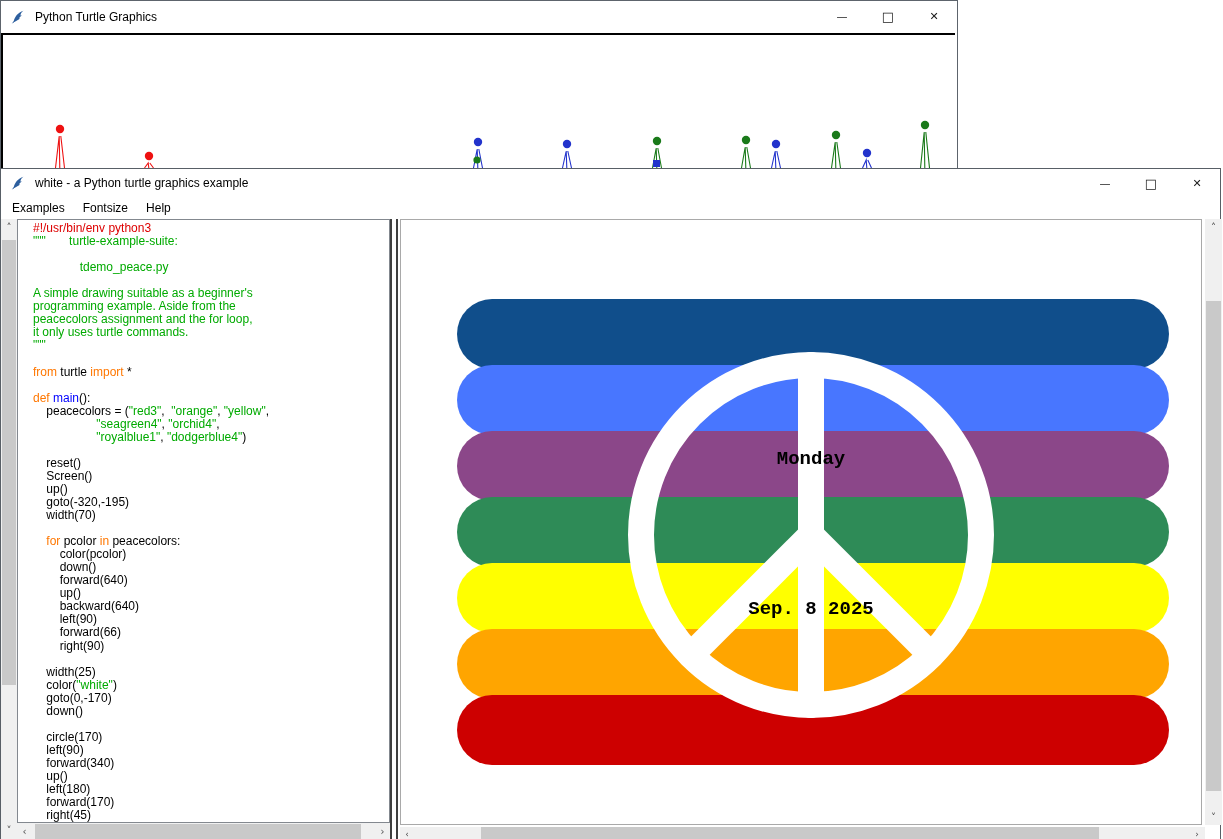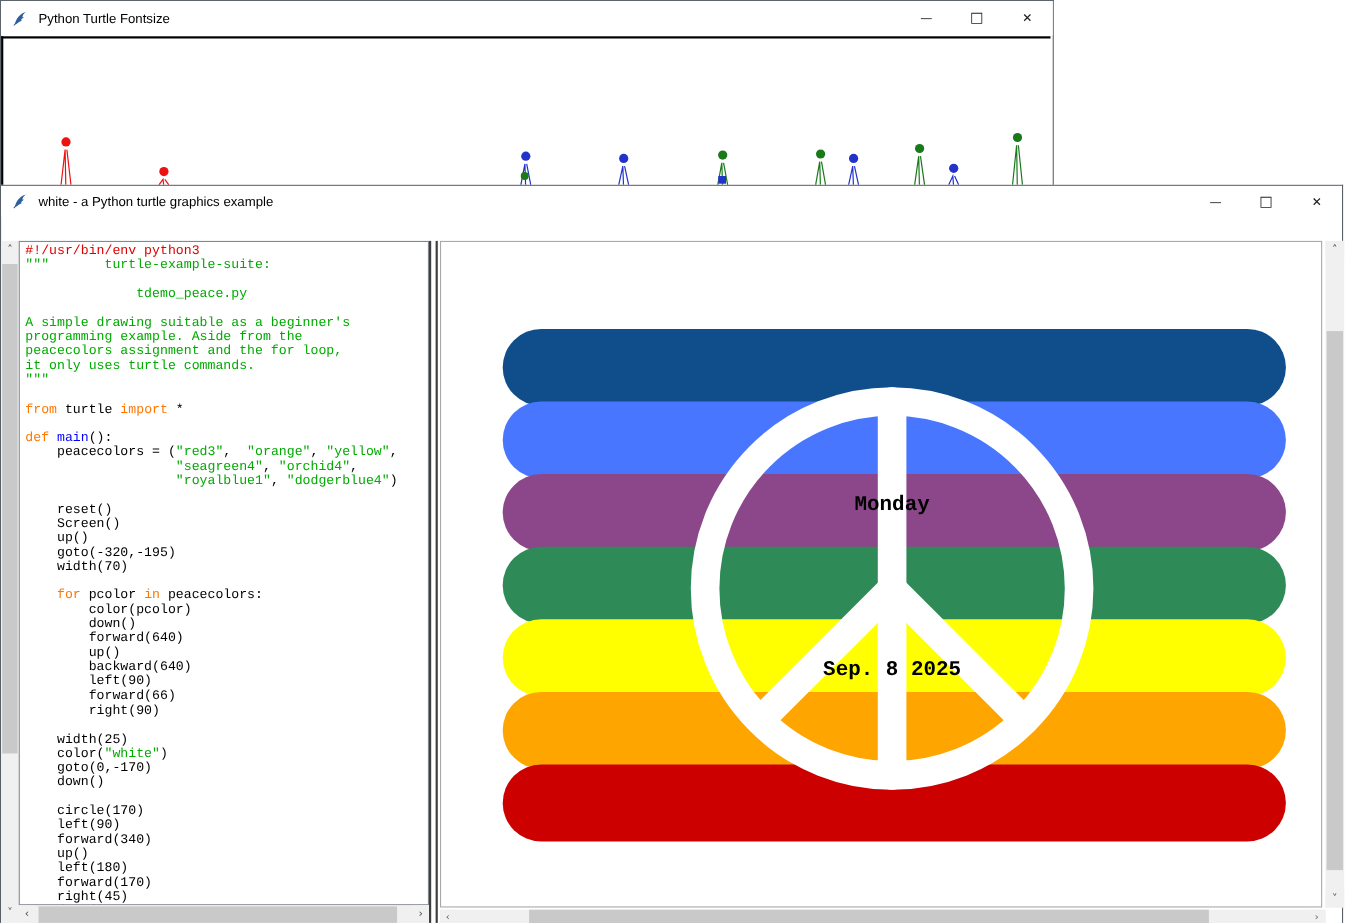--- a/index.html
+++ b/index.html
@@ -35,22 +35,22 @@
   .sb-arrow{position:absolute;display:flex;align-items:center;justify-content:center;
             color:#4f4f4f;font-family:"DejaVu Sans",sans-serif;background:#f0f0f0;}
   .sb-thumb{position:absolute;background:#c9c9c9;}
   #left-vscroll{left:0;top:0;bottom:0;width:16px;}
   #left-vscroll .up{left:0;top:0;width:16px;height:16px;font-size:10px;}
   #left-vscroll .down{left:0;bottom:1px;width:16px;height:16px;font-size:10px;}
   #left-vscroll .sb-thumb{left:1px;width:14px;top:21px;height:445px;}
 
   #code-pane{position:absolute;left:16px;top:0;width:373px;height:604px;background:#fff;
              border:1px solid #83888f;box-sizing:border-box;overflow:hidden;}
-  #code-text{padding:2px 0 0 5px;font-family:Liberation Mono, monospace;
-             font-size:12px;line-height:13.05px;white-space:pre;color:#000;}
+  #code-text{padding:2px 0 0 5px;font-family:Liberation Sans, sans-serif;
+             font-size:12px;line-height:13.05px;white-space:pre;color:#000;margin-left:10px;}
   #code-hscroll{left:16px;top:604px;width:373px;height:17px;}
   #code-hscroll .larr{left:0;top:0;width:15px;height:17px;font-size:10px;}
   #code-hscroll .rarr{right:0;top:0;width:15px;height:17px;font-size:10px;}
   #code-hscroll .sb-thumb{top:1px;height:15px;left:18px;width:326px;}
 
   #sash{position:absolute;left:389px;top:0;bottom:0;width:8px;background:#fff;
         border-left:2px solid #3f3f3f;border-right:2px solid #3f3f3f;box-sizing:border-box;}
 
   #turtle-canvas2{position:absolute;left:399px;top:0;width:802px;height:606px;background:#fff;
                   border:1px solid #a9a9a9;box-sizing:border-box;overflow:hidden;}
@@ -70,21 +70,21 @@
 <body>
 
 <div class="window" id="bg-window">
   <div class="titlebar">
     <span class="app-icon">
       <svg width="16" height="16" viewBox="0 0 16 16">
         <path d="M3.6 13.2 C4.2 8.2 8.2 3.2 13.4 1.8 C11 3.6 10.6 5.2 10.4 6.6 L11.9 6.4 C10.3 7.6 9.4 8.2 9 9.4 L10.2 9.4 C8.2 10.8 6.4 11.4 5.2 12.6 Z" fill="#2d5f9e"></path>
         <line x1="2.6" y1="14.2" x2="6.4" y2="9.6" stroke="#2d5f9e" stroke-width="1"></line>
       </svg>
     </span>
-    <span class="title-text">Python Turtle Fontsize</span>
+    <span class="title-text">Python Turtle Graphics</span>
     <div class="win-controls">
       <div class="win-btn">—</div>
       <div class="win-btn maxi">□</div>
       <div class="win-btn">✕</div>
     </div>
   </div>
   <div id="bg-canvas">
     <svg width="950" height="134" viewBox="0 0 950 134">
         <g>
           <path d="M52.5 133 L56.2 101 L56.8 133 M61.5 133 L57.8 101" stroke="#ee1111" fill="none" stroke-width="1.1"></path>
@@ -141,20 +141,25 @@
       </svg>
     </span>
     <span class="title-text">white - a Python turtle graphics example</span>
     <div class="win-controls">
       <div class="win-btn">—</div>
       <div class="win-btn maxi">□</div>
       <div class="win-btn">✕</div>
     </div>
   </div>
 
+  <div id="menu-bar">
+      <span class="menu-item">Examples</span>
+      <span class="menu-item">Fontsize</span>
+      <span class="menu-item">Help</span>
+    </div>
 
   <div id="content">
 
     <div class="sb" id="left-vscroll">
       <div class="sb-arrow up">˄</div>
       <div class="sb-thumb"></div>
       <div class="sb-arrow down">˅</div>
     </div>
 
     <div id="code-pane">

